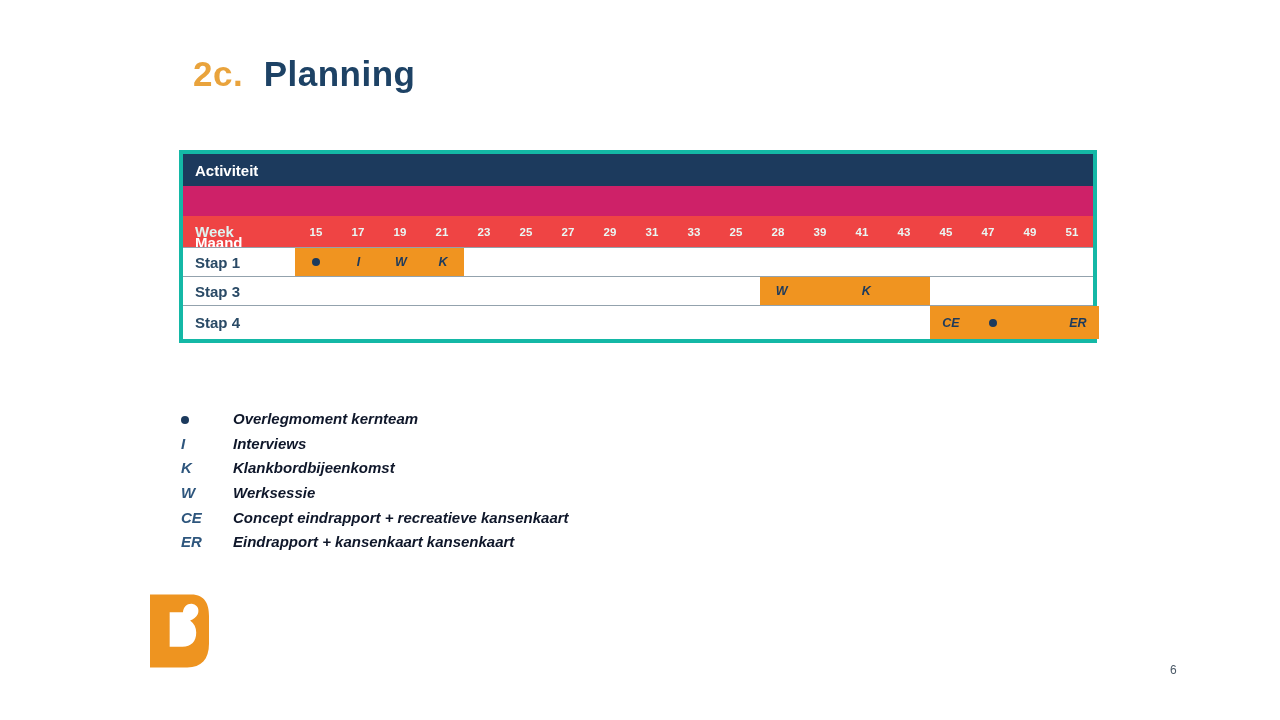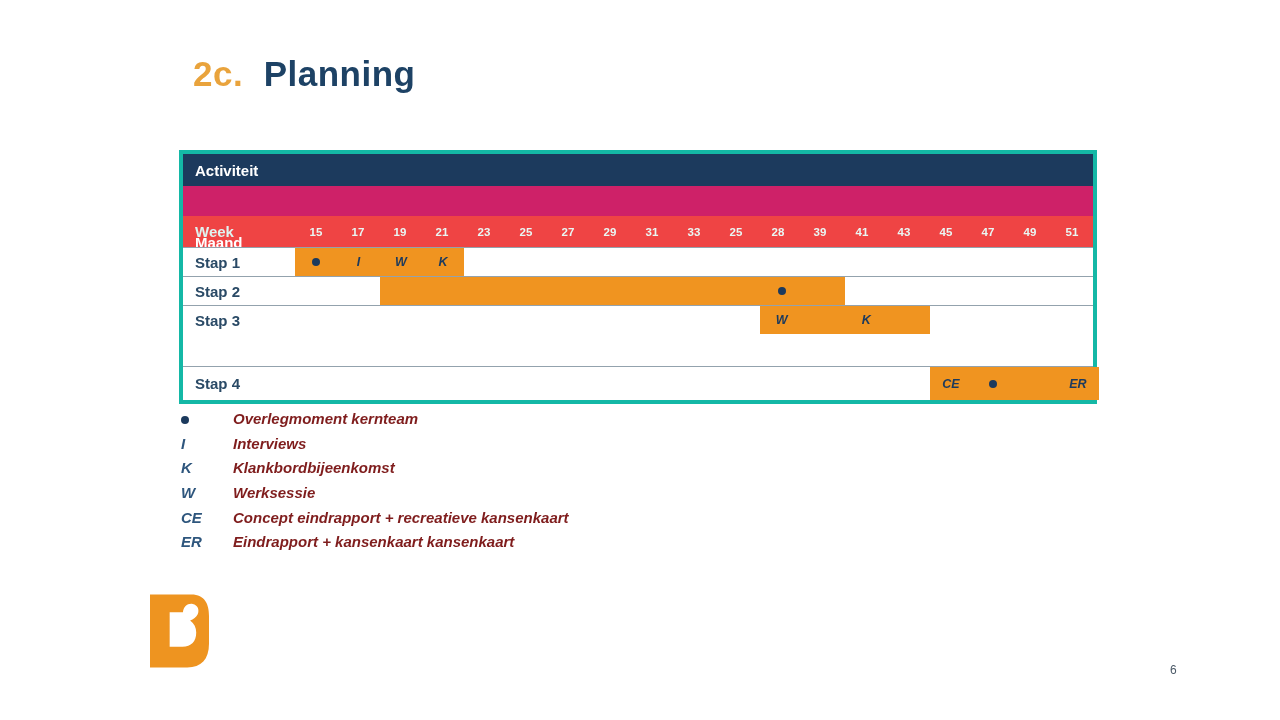--- a/index.html
+++ b/index.html
@@ -20,36 +20,36 @@
   .g-weeks{height:31px;background:#48BCAD;}
   .g-label{width:112px;flex:0 0 112px;display:flex;align-items:center;padding-left:12px;
     box-sizing:border-box;color:#ffffff;font-weight:bold;font-size:15px;}
   .g-weeks .g-label{color:#DFF3F0;}
   .g-cells{flex:1;display:flex;}
   .m-cell{flex:1;display:flex;align-items:center;justify-content:center;
     color:#ffffff;font-weight:bold;font-size:15px;}
   .w-cell{flex:1;display:flex;align-items:center;justify-content:center;
     color:#E9F7F4;font-weight:bold;font-size:11.5px;}
   .task-row{position:relative;height:29px;background:#ffffff;border-top:1px solid #93A2AD;box-sizing:border-box;}
-  .task-row.last{height:34px;margin-top:32px;}
+  .task-row.last{height:34px;}
   .task-label{position:absolute;left:12px;top:0;bottom:0;display:flex;align-items:center;
     font-weight:bold;font-size:15px;color:#2A4A66;}
   .bar{position:absolute;top:0;bottom:0;background:#F09420;}
   .marker{position:absolute;top:50%;transform:translate(-50%,-50%);
     font-style:italic;font-weight:bold;font-size:12.5px;color:#1C3A5D;line-height:1;}
   .marker-dot{position:absolute;top:50%;transform:translate(-50%,-50%);
     width:8px;height:8px;border-radius:50%;background:#1C3A5D;}
   
   .legend{position:absolute;left:181px;top:406px;}
   .legend-row{display:flex;align-items:center;height:24.7px;}
   .legend-sym{width:52px;flex:0 0 52px;font-style:italic;font-weight:bold;
     font-size:15px;color:#2E567D;}
   .legend-sym .dot{display:inline-block;width:8px;height:8px;border-radius:50%;
     background:#1C3A5D;vertical-align:middle;}
-  .legend-text{font-style:italic;font-weight:bold;font-size:15px;color:#7f1d1d;}
+  .legend-text{font-style:italic;font-weight:bold;font-size:15px;color:#0f172a;}
   
   .logo{position:absolute;left:150px;top:594px;width:59px;height:74px;}
   .page-num{position:absolute;left:1170px;top:663px;font-size:12px;color:#4A5866;}
 </style>
 </head>
 <body>
 
 <div class="slide">
 
   <div class="title">
@@ -89,25 +89,20 @@
         </div>
     </div>
     <div id="task-rows">
         <div class="task-row">
           <div class="task-label">Stap 1</div>
           <div class="bar" style="left: 112px; width: 169.263px; background: rgb(240, 148, 32);"></div>
           <span class="marker-dot" style="left: 133.158px; background: rgb(28, 58, 93);"></span>
           <span class="marker" style="left: 175.474px;">I</span>
           <span class="marker" style="left: 217.789px;">W</span>
           <span class="marker" style="left: 260.105px;">K</span>
-        </div>
-        <div class="task-row">
-          <div class="task-label">Stap 2</div>
-          <div class="bar" style="left: 196.632px; width: 465.474px; background: rgb(240, 148, 32);"></div>
-          <span class="marker-dot" style="left: 598.632px; background: rgb(28, 58, 93);"></span>
         </div>
         <div class="task-row">
           <div class="task-label">Stap 3</div>
           <div class="bar" style="left: 577.474px; width: 169.263px; background: rgb(240, 148, 32);"></div>
           <span class="marker" style="left: 598.632px;">W</span>
           <span class="marker" style="left: 683.263px;">K</span>
         </div>
         <div class="task-row last">
           <div class="task-label">Stap 4</div>
           <div class="bar" style="left: 746.737px; width: 169.263px; background: rgb(240, 148, 32);"></div>

